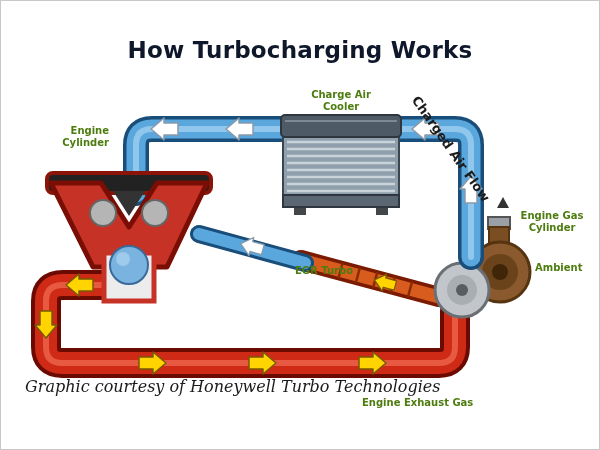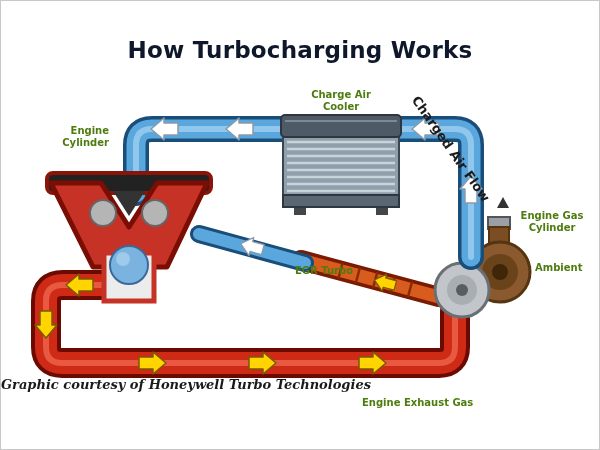--- a/index.html
+++ b/index.html
@@ -16,23 +16,23 @@
   .lbl{
     position:absolute;font-size:10px;font-weight:bold;color:#4d7c0f;
     white-space:pre-line;line-height:1.18;
   }
   .ta-c{text-align:center;}
   .lbl-flow{
     position:absolute;left:420px;top:92px;font-size:13px;font-weight:bold;
     color:#1c1c1c;transform:rotate(55deg);transform-origin:0 0;white-space:nowrap;
   }
   .credit{
-    position:absolute;left:0;top:376px;
-    font-family:"DejaVu Serif", serif;font-style:italic;font-weight:bold;
-    font-size:13px;color:#1a1a1a;white-space:nowrap;
+    position:absolute;left:24px;top:376px;
+    font-family:"DejaVu Serif", serif;font-style:italic;font-weight:normal;
+    font-size:16px;color:#1a1a1a;white-space:nowrap;
   }
 </style>
 </head>
 <body>
 
 <div class="canvas">
 
   <svg width="600" height="450" viewBox="0 0 600 450">
     <defs>
       <g id="arrY">

